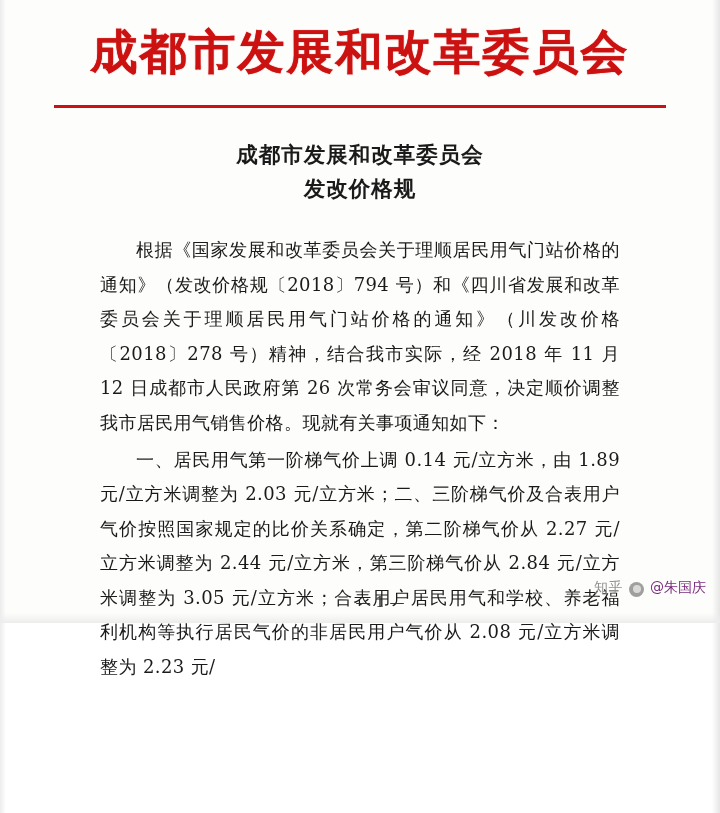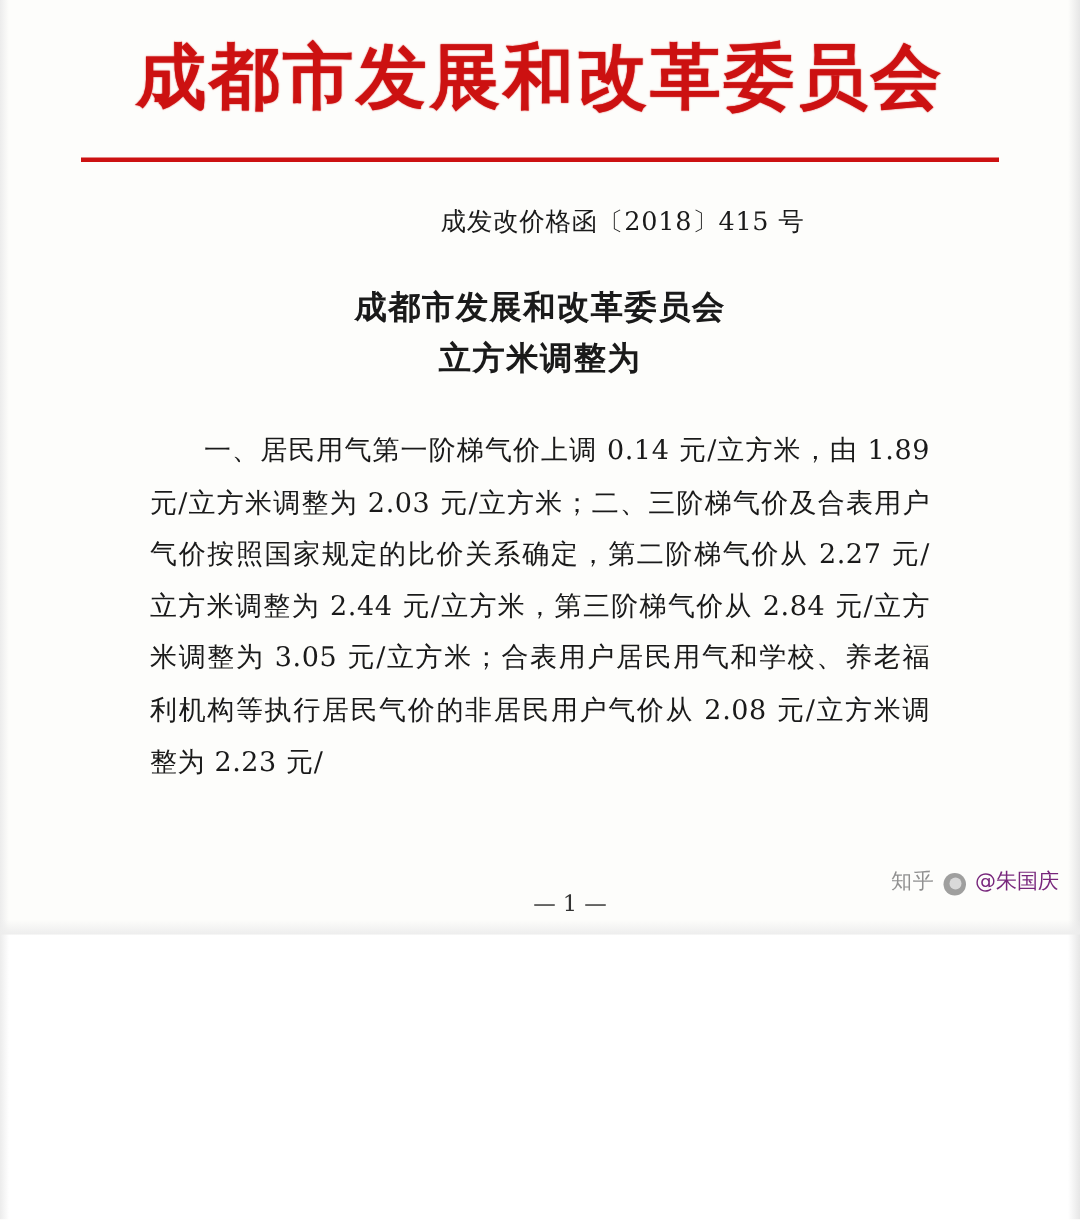--- a/index.html
+++ b/index.html
@@ -148,28 +148,28 @@
 
   <div class="scan-edge-left"></div>
   <div class="scan-edge-right"></div>
   <div class="scan-edge-bottom"></div>
 
   <div class="doc-header">
     <div class="org-title">成都市发展和改革委员会</div>
     <div class="red-rule"></div>
   </div>
 
-  <div class="doc-number">成发改价格函〔2018〕415 号</div>
 
   <div class="doc-title">
     <div>成都市发展和改革委员会</div>
-    <div>立方米调整为</div>
+    <div>发改价格规</div>
   </div>
 
   <div class="body-block">
+    <p class="indent2">根据《国家发展和改革委员会关于理顺居民用气门站价格的通知》（发改价格规〔2018〕794 号）和《四川省发展和改革委员会关于理顺居民用气门站价格的通知》（川发改价格〔2018〕278 号）精神，结合我市实际，经 2018 年 11 月 12 日成都市人民政府第 26 次常务会审议同意，决定顺价调整我市居民用气销售价格。现就有关事项通知如下：</p>
     <p class="indent2">一、居民用气第一阶梯气价上调 0.14 元/立方米，由 1.89 元/立方米调整为 2.03 元/立方米；二、三阶梯气价及合表用户气价按照国家规定的比价关系确定，第二阶梯气价从 2.27 元/立方米调整为 2.44 元/立方米，第三阶梯气价从 2.84 元/立方米调整为 3.05 元/立方米；合表用户居民用气和学校、养老福利机构等执行居民气价的非居民用户气价从 2.08 元/立方米调整为 2.23 元/</p>
   </div>
 
   <div class="page-number">— 1 —</div>
 
   <div class="watermark">
     <span class="zhihu-logo">知乎</span>
     <span class="avatar"></span>
     <span class="user"><span>@</span><span>朱国庆</span></span>
   </div>

